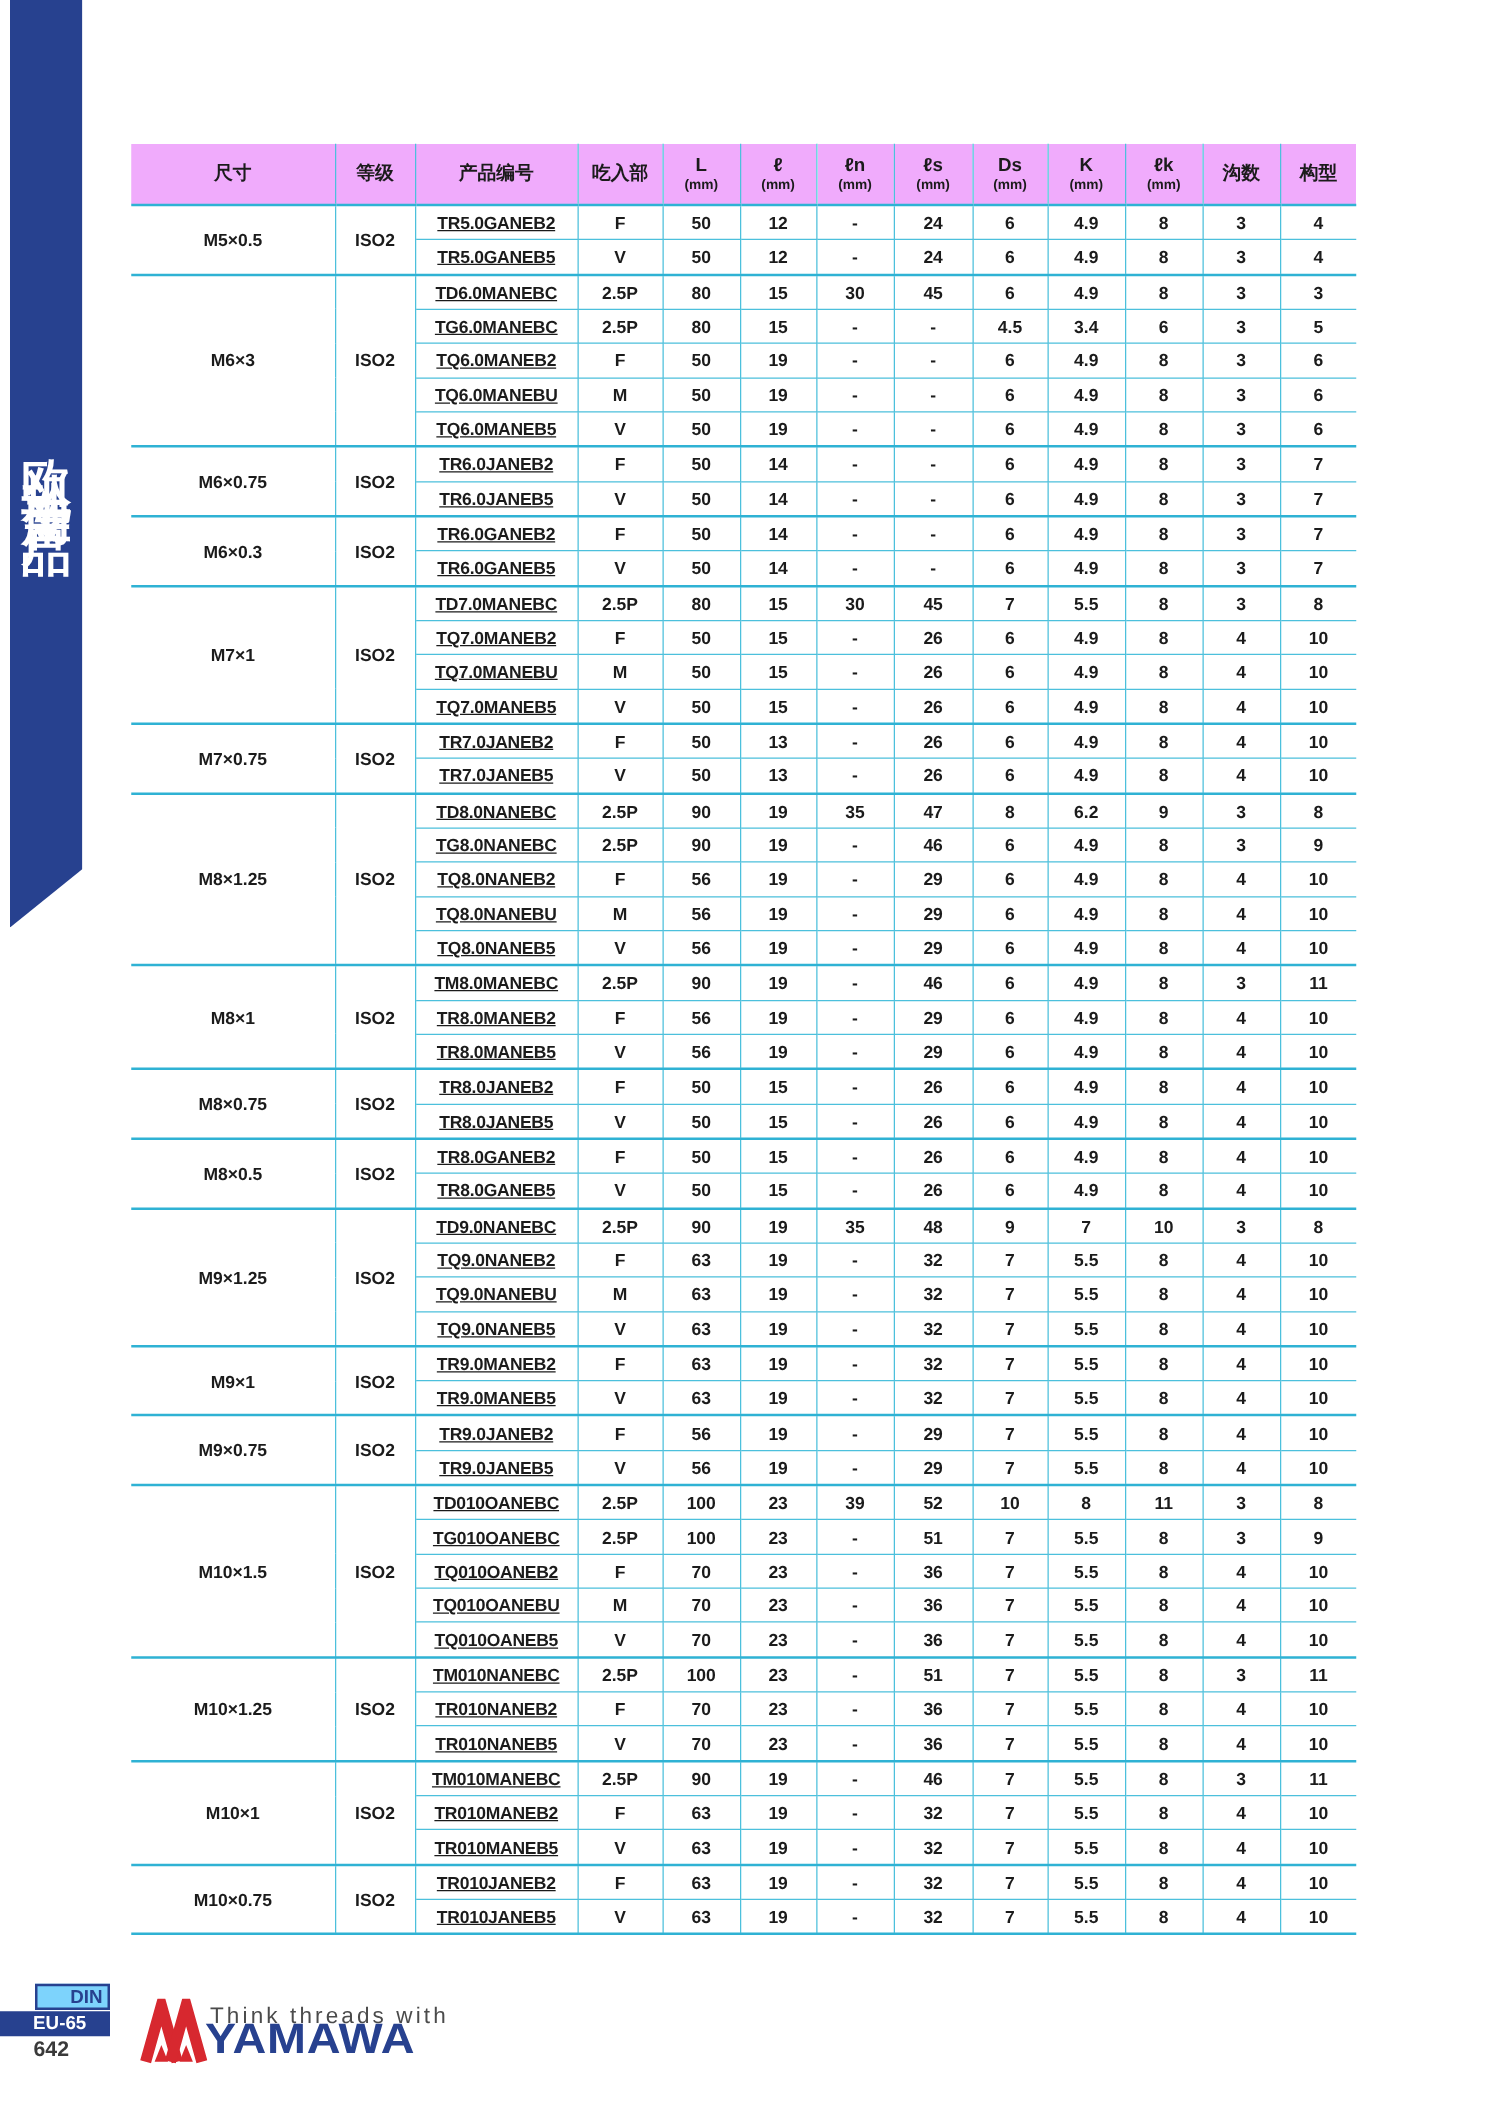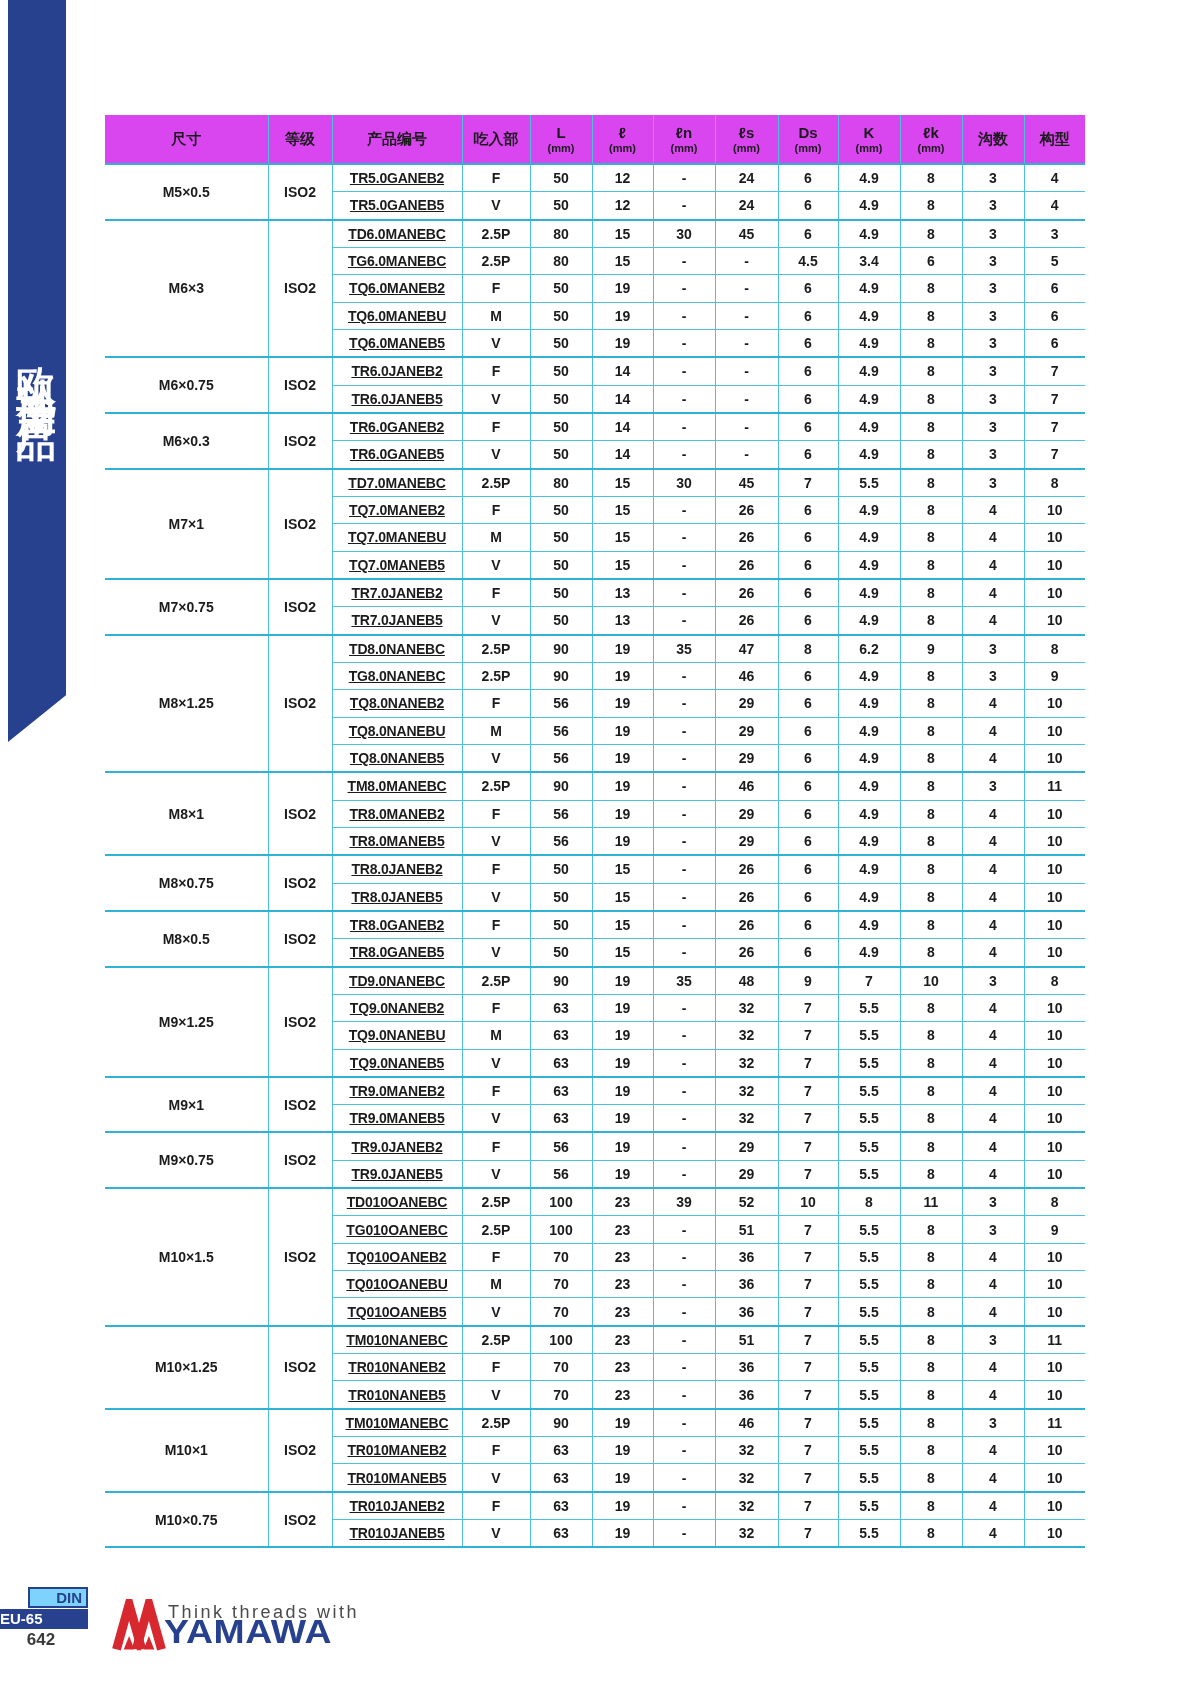--- a/index.html
+++ b/index.html
@@ -27,21 +27,21 @@
     border-collapse:collapse;table-layout:fixed;
   }
   .spec-table th,.spec-table td{
     border:1px solid var(--grid,#4cc0dc);
     text-align:center;vertical-align:middle;
     color:var(--textDark,#1b1b1b);padding:0;overflow:hidden;white-space:nowrap;
   }
   .spec-table thead th{
     border-top:none;height:48px;
     border-bottom:2px solid var(--gridStrong,#2fb2d4);
-    background:#d946ef;
+    background:#f0abfc;
   }
   .spec-table th:first-child,.spec-table .size-cell{border-left:none;}
   .spec-table th:last-child,.spec-table td:last-child{border-right:none;text-align:center;}
   .spec-table tbody.group{border-top:2px solid var(--gridStrong,#2fb2d4);}
   .spec-table tbody.group:last-of-type{border-bottom:2px solid var(--gridStrong,#2fb2d4);margin-top:45px;}
   .spec-table td{height:26.34px;font-weight:bold;font-size:14px;}
   .size-cell{font-size:20px;}
   .grade-cell{font-size:15px;}
   .product-cell{font-size:14.5px;letter-spacing:-0.2px;text-decoration:underline;}
   .h-main{font-size:15px;font-weight:bold;line-height:18px;}
@@ -49,21 +49,21 @@
   
   .din-box{
     position:absolute;left:28px;top:1587px;width:60px;height:21px;
     border:2px solid var(--brandBlue,#27418f);box-sizing:border-box;
     color:var(--brandBlue,#27418f);font-weight:bold;font-size:15px;line-height:17px;
     text-align:right;padding-right:4px;background:#7dd3fc;
   }
   .eu-bar{
     position:absolute;left:0;top:1609px;width:88px;height:20px;
     background:var(--brandBlue,#27418f);color:#ffffff;font-weight:bold;
-    font-size:15px;line-height:20px;padding-right:2px;box-sizing:border-box;
+    font-size:15px;line-height:20px;text-align:right;padding-right:19px;box-sizing:border-box;
   }
   .page-number{
     position:absolute;left:0;top:1630px;width:88px;box-sizing:border-box;
     text-align:center;padding-right:6px;font-size:17px;font-weight:600;color:#3a3a3a;
   }
   .logo-mark{position:absolute;left:112px;top:1599px;width:54px;height:54px;}
   .brand-tagline{
     position:absolute;left:168px;top:1602px;
     font-size:18px;color:#4b4b4b;letter-spacing:2.5px;font-weight:500;
   }

